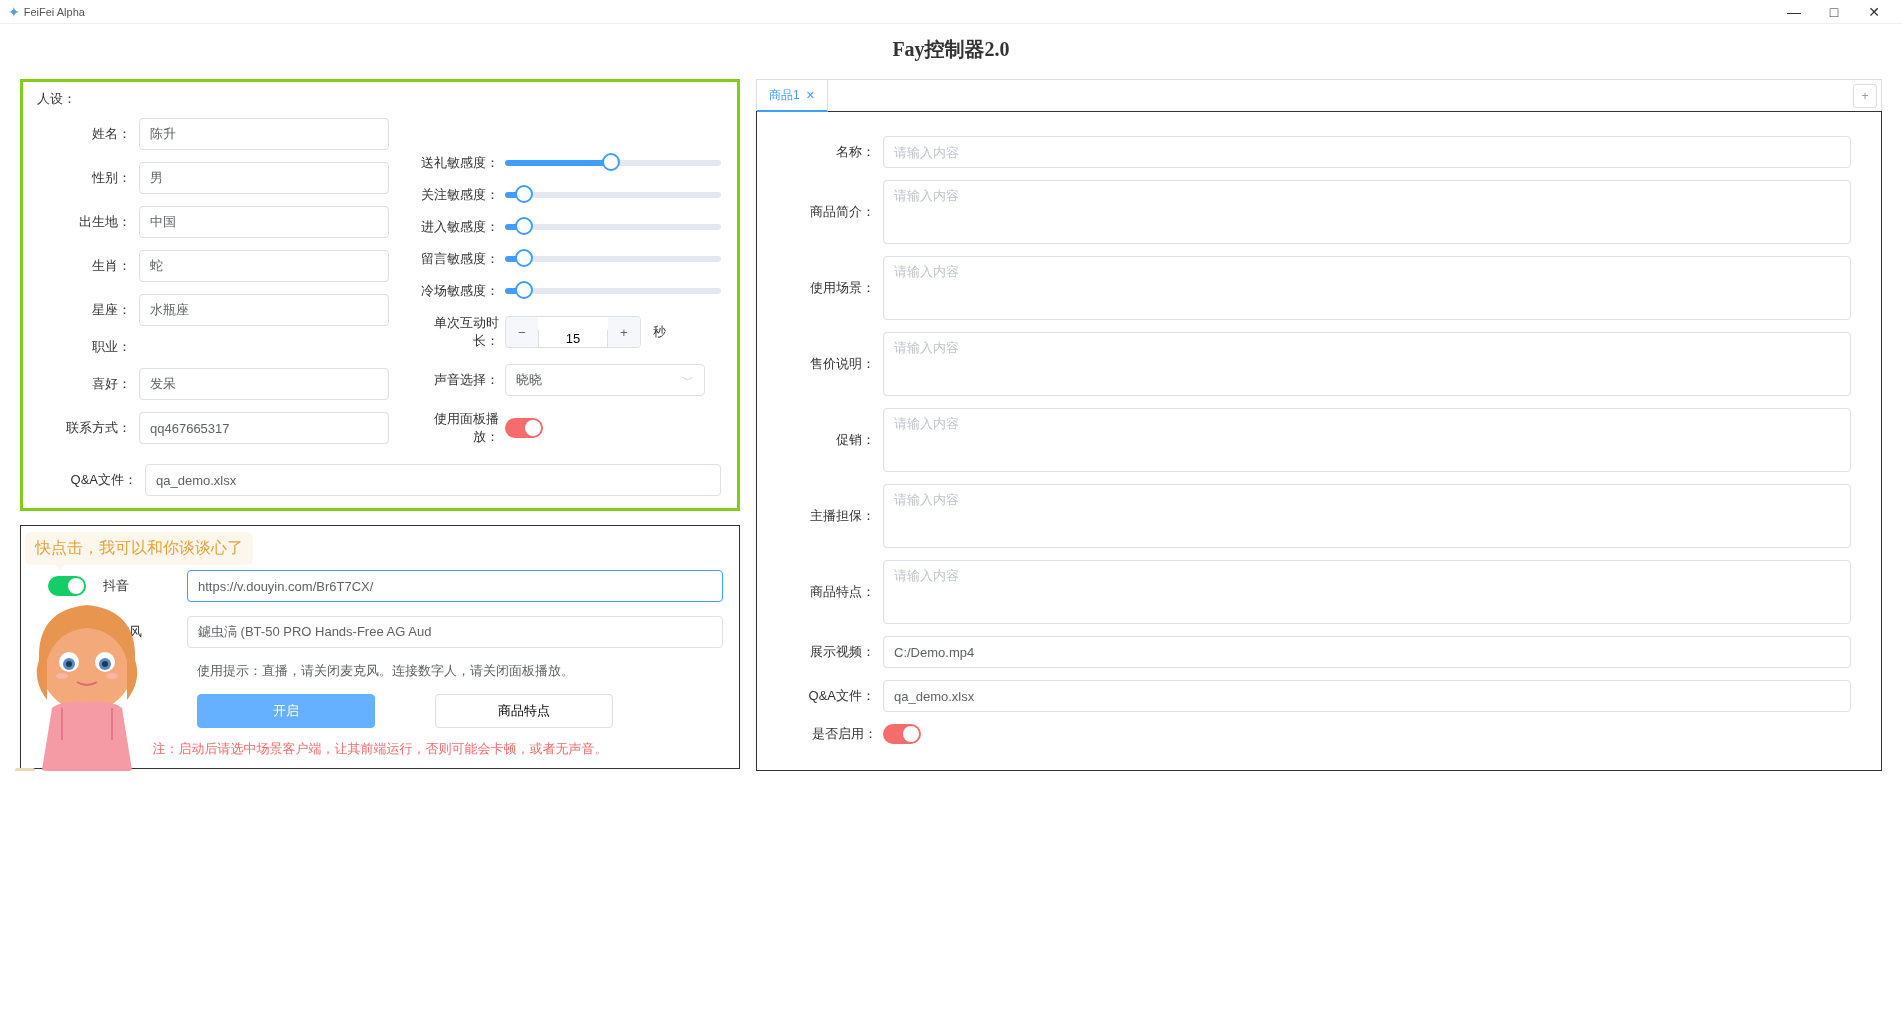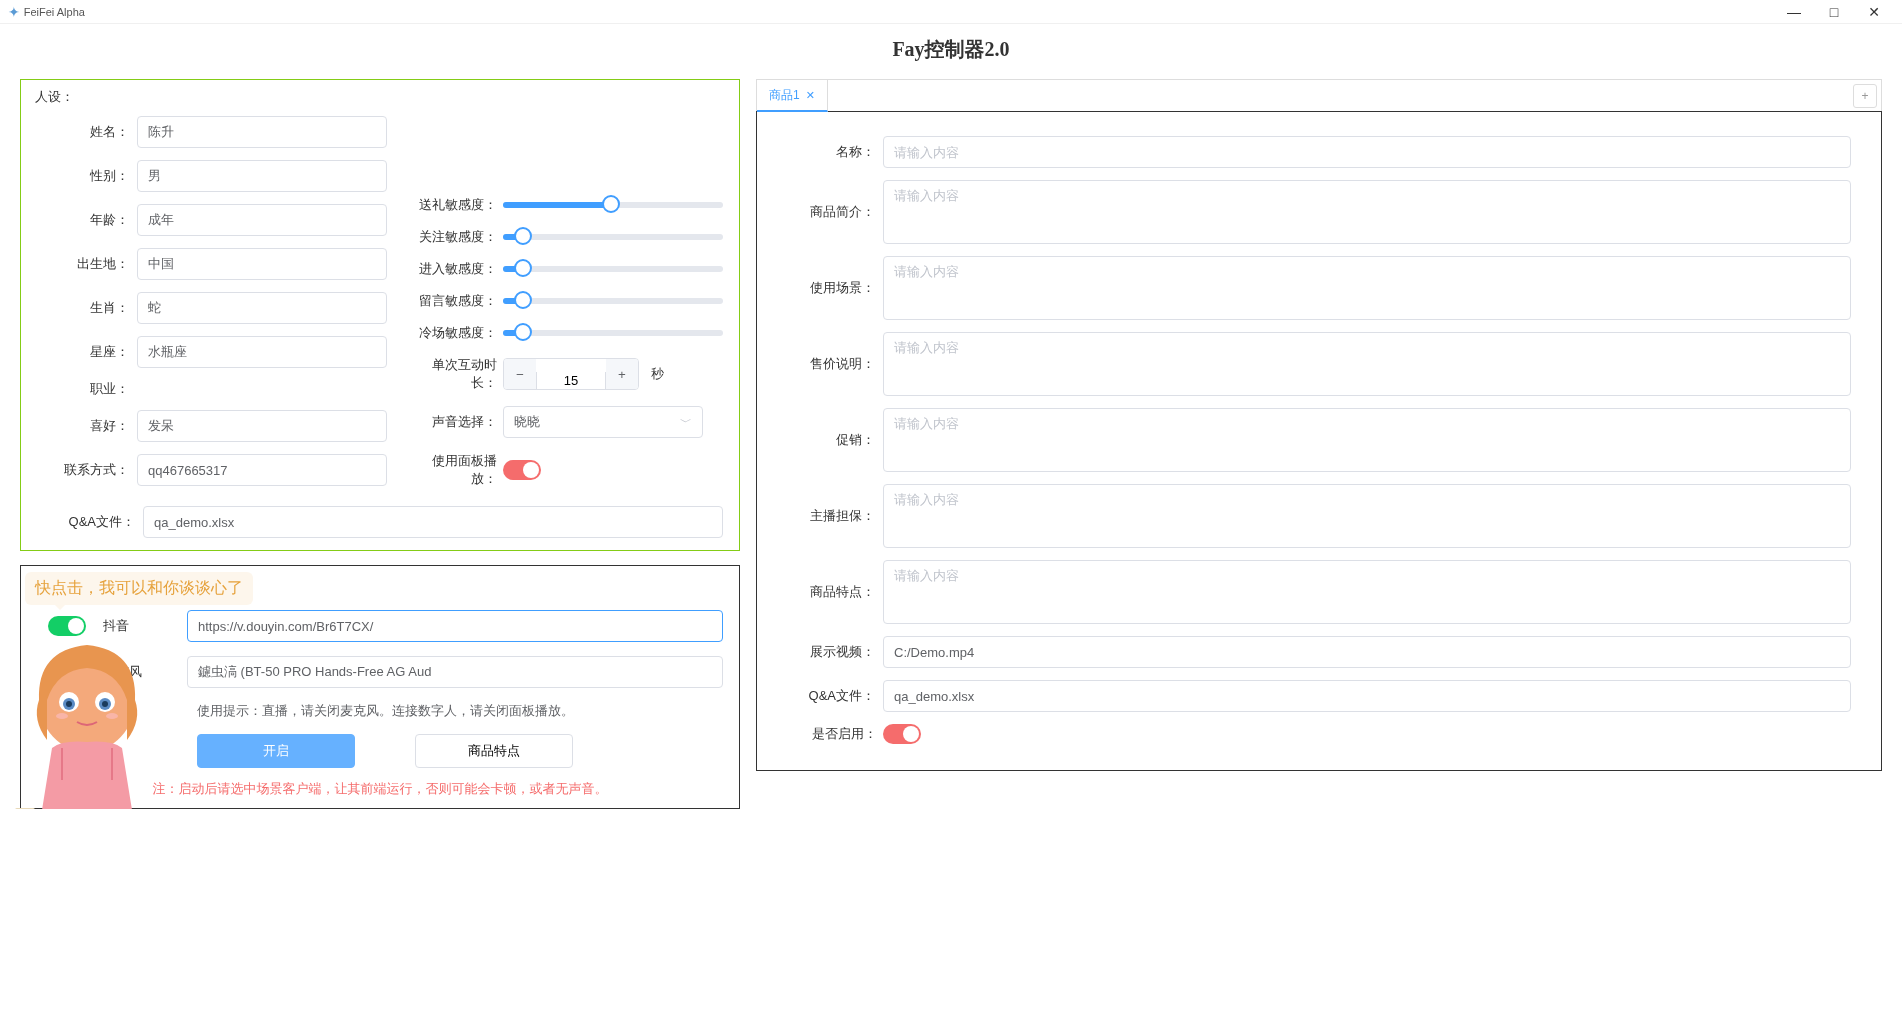--- a/index.html
+++ b/index.html
@@ -10,21 +10,21 @@
 .titlebar .title { font-size: 11px; color: #555; }
 .titlebar .spacer { flex: 1; }
 .titlebar .win-btn { width: 40px; text-align: center; font-size: 14px; color: #333; cursor: pointer; }
 
 .page-title { text-align: center; font-size: 20px; font-weight: bold; padding: 12px 0 16px; font-family: "SimSun", serif; }
 
 .main { display: flex; gap: 16px; padding: 0 20px; }
 .left-col { width: 720px; display: flex; flex-direction: column; gap: 14px; }
 .right-col { flex: 1; }
 
-.panel { border: 1px solid #84cc16; padding: 12px 16px; background: #fff; position: relative; }
+.panel { border: 3px solid #84cc16; padding: 12px 16px; background: #fff; position: relative; }
 .panel-title { position: absolute; top: 8px; left: 10px; background: #fff; padding: 0 4px; font-size: 13px; }
 
 .persona-body { display: flex; gap: 20px; padding-top: 24px; align-items: flex-end; }
 .persona-left { width: 350px; }
 .persona-right { flex: 1; }
 
 .form-row { display: flex; align-items: center; margin-bottom: 12px; }
 .form-row label { width: 100px; text-align: right; padding-right: 8px; font-size: 13px; }
 .form-row .input { flex: 1; height: 32px; border: 1px solid #dcdfe6; border-radius: 4px; padding: 0 10px; font-size: 13px; color: #606266; }
 .form-row .input::placeholder { color: #c0c4cc; }
@@ -64,21 +64,21 @@
 
 .live-panel { border: 1px solid #333; padding: 16px 16px 10px; position: relative; }
 .tooltip { position: absolute; top: 6px; left: 4px; background: #fdf6ec; color: #e6a23c; padding: 6px 10px; border-radius: 6px; font-size: 16px; z-index: 2; }
 .tooltip::after { content: ""; position: absolute; bottom: -5px; left: 30px; width: 0; height: 0; border-left: 5px solid transparent; border-right: 5px solid transparent; border-top: 5px solid #fdf6ec; }
 .live-row { display: flex; align-items: center; margin-bottom: 14px; }
 .live-row .sw-col { width: 60px; display: flex; justify-content: center; }
 .live-row label { width: 90px; text-align: left; padding-left: 6px; }
 .live-row .input { flex: 1; height: 32px; border: 1px solid #409eff; border-radius: 4px; padding: 0 10px; font-size: 13px; color: #606266; }
 .live-row .msg { flex: 1; padding: 0 10px; color: #606266; font-size: 13px; }
 .live-btns { display: flex; gap: 60px; padding-left: 160px; margin-top: 4px; }
-.btn { width: 158px; height: 34px; border-radius: 4px; cursor: pointer; border: 1px solid #dcdfe6; background: #fff; font-size: 13px; }
+.btn { width: 178px; height: 34px; border-radius: 4px; cursor: pointer; border: 1px solid #dcdfe6; background: #fff; font-size: 13px; }
 .btn.primary { background: #66b1ff; border-color: #66b1ff; color: #fff; }
 .warning-text { color: #f56c6c; text-align: center; margin-top: 12px; font-size: 13px; }
 
 .avatar { position: absolute; left: -14px; bottom: -22px; width: 160px; height: 200px; z-index: 5; }
 
 
 .tabs-bar { display: flex; align-items: center; height: 32px; border: 1px solid #ddd; border-bottom: none; }
 .tab { padding: 0 12px; height: 32px; display: flex; align-items: center; gap: 6px; border-right: 1px solid #ddd; cursor: pointer; font-size: 12px; }
 .tab.active { color: #409eff; border-bottom: 2px solid #409eff; margin-bottom: -1px; background: #fff; }
 .tab .close { color: #409eff; font-size: 11px; }
@@ -110,24 +110,20 @@
       <span class="panel-title">人设：</span>
       <div class="persona-body">
         <div class="persona-left">
           <div class="form-row">
               <label>姓名：</label>
               <input class="input" value="陈升" style="">
             </div>
           <div class="form-row">
               <label>性别：</label>
               <input class="input" value="男" style="">
-            </div>
-          <div class="form-row">
-              <label>年龄：</label>
-              <input class="input" value="成年" style="">
             </div>
           <div class="form-row">
               <label>出生地：</label>
               <input class="input" value="中国" style="">
             </div>
           <div class="form-row">
               <label>生肖：</label>
               <input class="input" value="蛇" style="">
             </div>
           <div class="form-row">

